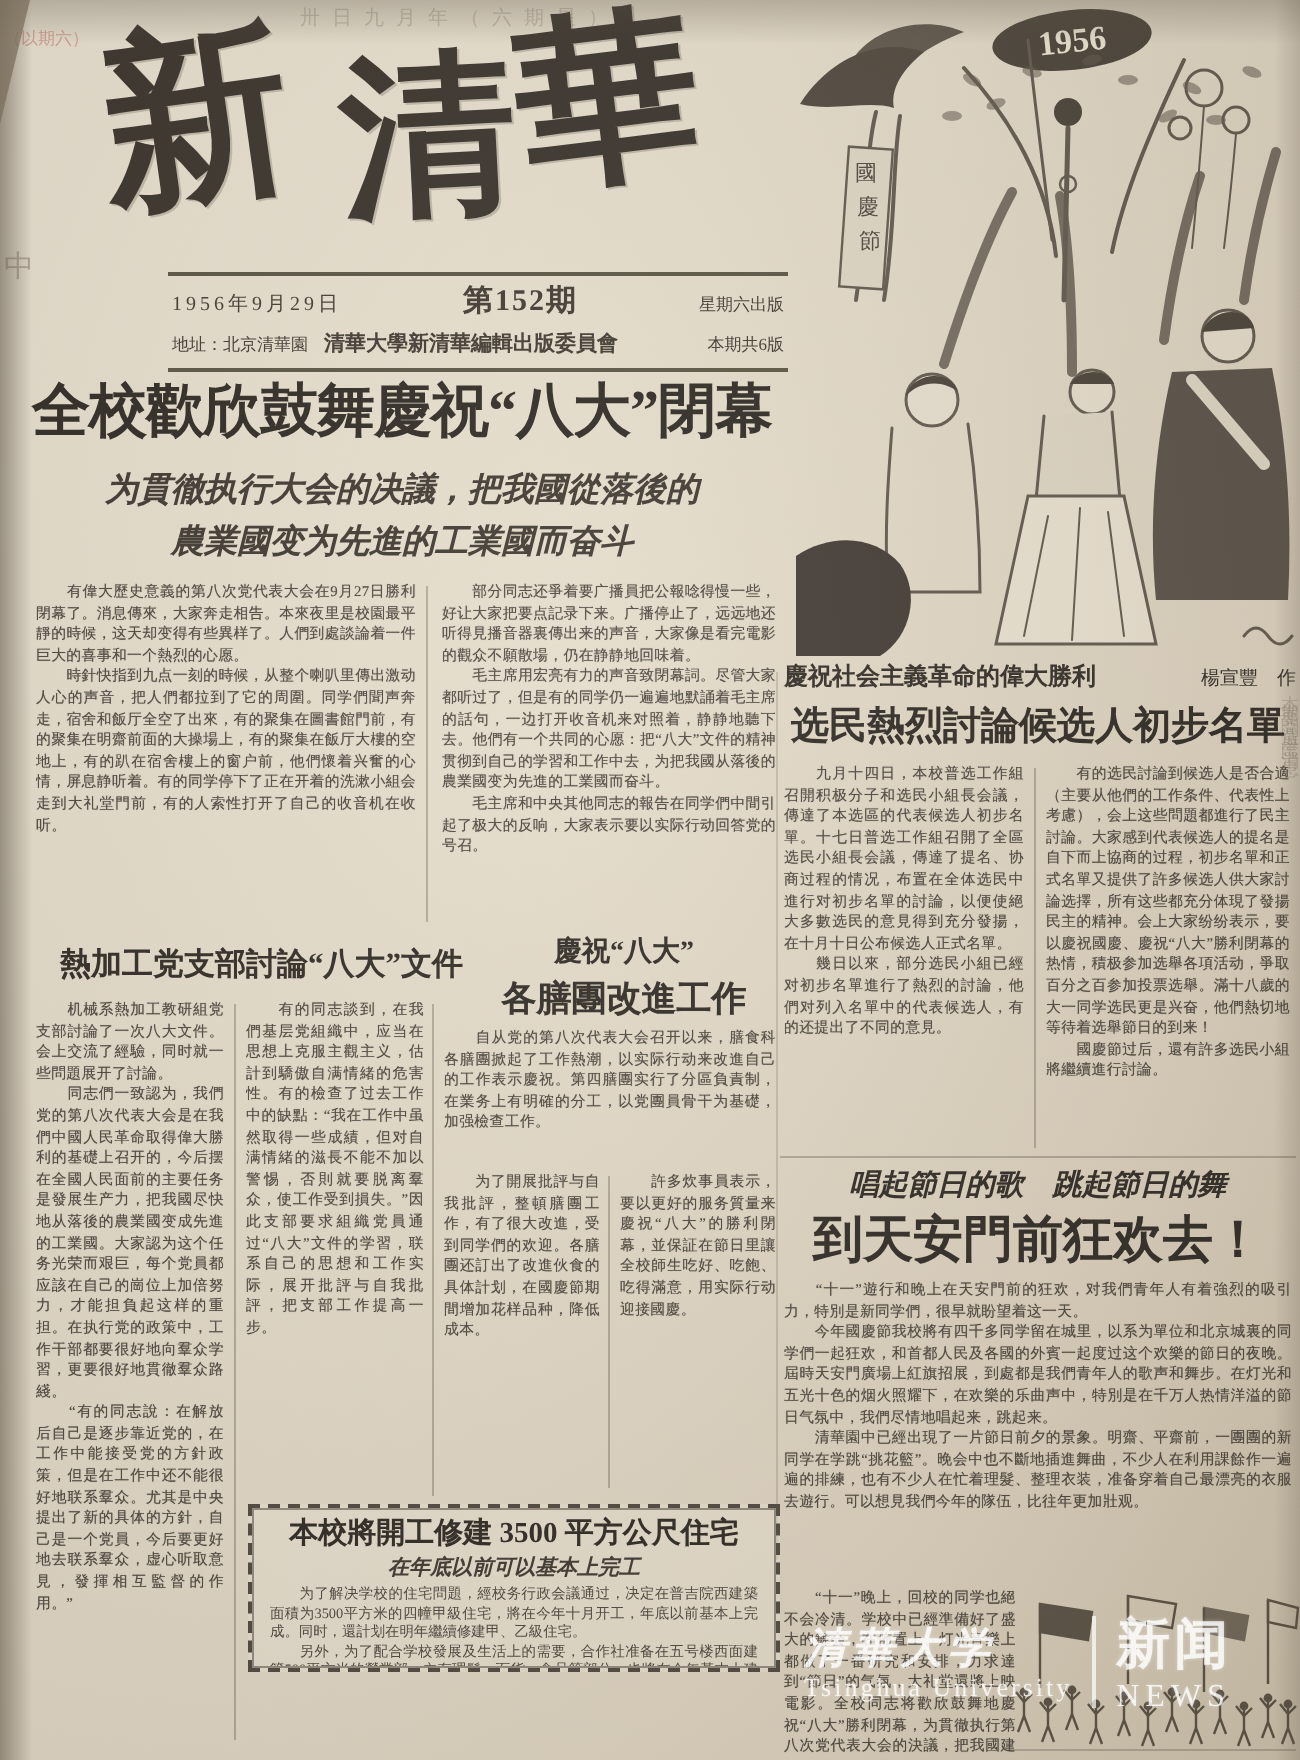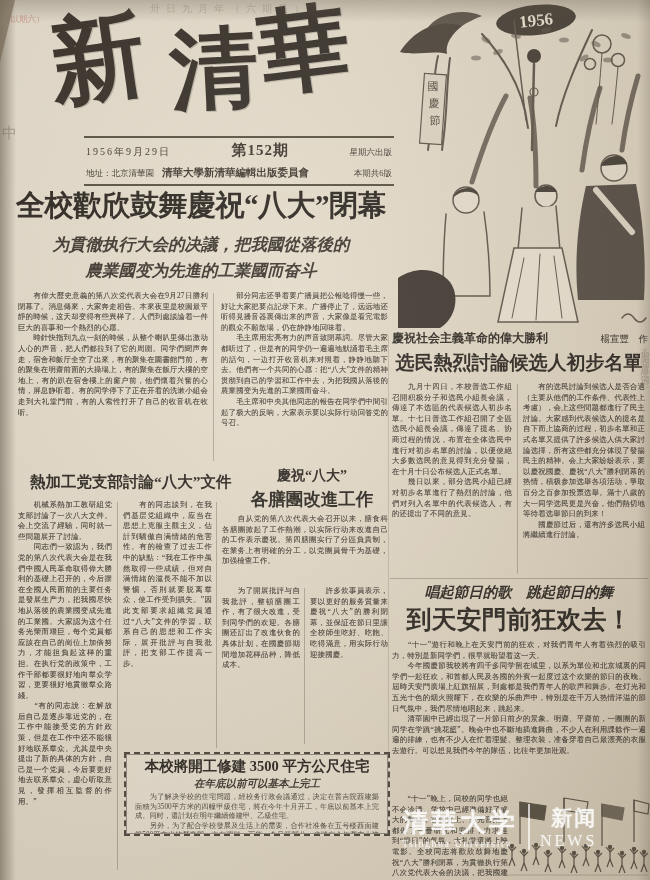--- a/index.html
+++ b/index.html
@@ -46,24 +46,24 @@
   
   .box{position:absolute;left:124px;top:752px;width:266px;height:84px;box-sizing:border-box;
     border:2px dashed #4a443b;box-shadow:inset 0 0 0 1px rgba(74,68,59,.55);
     padding:3px 9px;background:rgba(238,230,216,.45);z-index:2;}
   .box-t{font-size:14.5px;font-weight:900;text-align:center;color:#29241e;white-space:nowrap;}
   .box-s{font-size:10.5px;font-weight:700;font-style:italic;text-align:center;color:#3a342c;margin:1px 0 2px;}
   .box-b{font-size:7.2px;line-height:9.6px;text-align:justify;white-space:pre-wrap;color:#49433a;overflow:hidden;max-height:40px;}
   
   .wm{position:absolute;left:402px;top:804px;width:248px;display:flex;align-items:center;gap:10px;
     z-index:6;color:rgba(255,255,255,.8);text-shadow:0 0 2px rgba(255,255,255,.35);}
-  .wm-cn{font-size:26px;font-weight:700;letter-spacing:3px;white-space:nowrap;}
-  .wm-en{font-size:10px;letter-spacing:1.5px;margin-top:-2px;}
+  .wm-cn{font-size:21px;font-weight:700;font-style:italic;letter-spacing:3px;white-space:nowrap;}
+  .wm-en{font-size:13px;letter-spacing:1.5px;margin-top:-2px;}
   .wm-bar{width:2px;height:46px;background:rgba(255,255,255,.7);}
-  .wm-news-cn{font-size:21px;font-weight:700;letter-spacing:2px;text-align:right;}
+  .wm-news-cn{font-size:27px;font-weight:700;letter-spacing:2px;}
   .wm-news-en{font-size:16px;letter-spacing:3px;}
   
   .bleed{position:absolute;color:rgba(108,98,84,.30);pointer-events:none;}
   .stamp{position:absolute;pointer-events:none;}
   .corner{position:absolute;left:0;top:0;width:0;height:0;z-index:5;
     border-left:15px solid rgba(120,107,88,.7);border-bottom:62px solid transparent;}
   svg text{font-family:"Liberation Serif","DejaVu Serif",serif;}
 </style>
 </head>
 <body>

